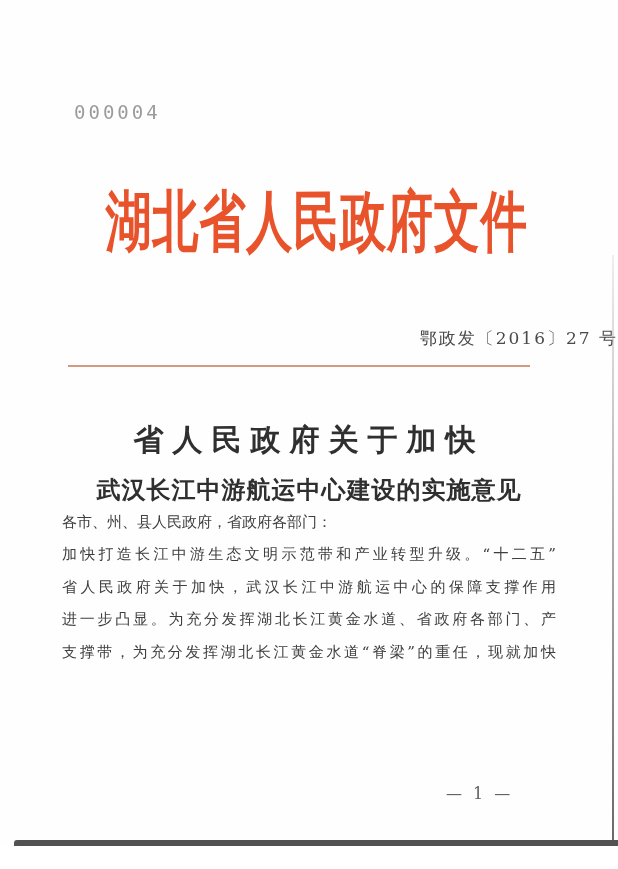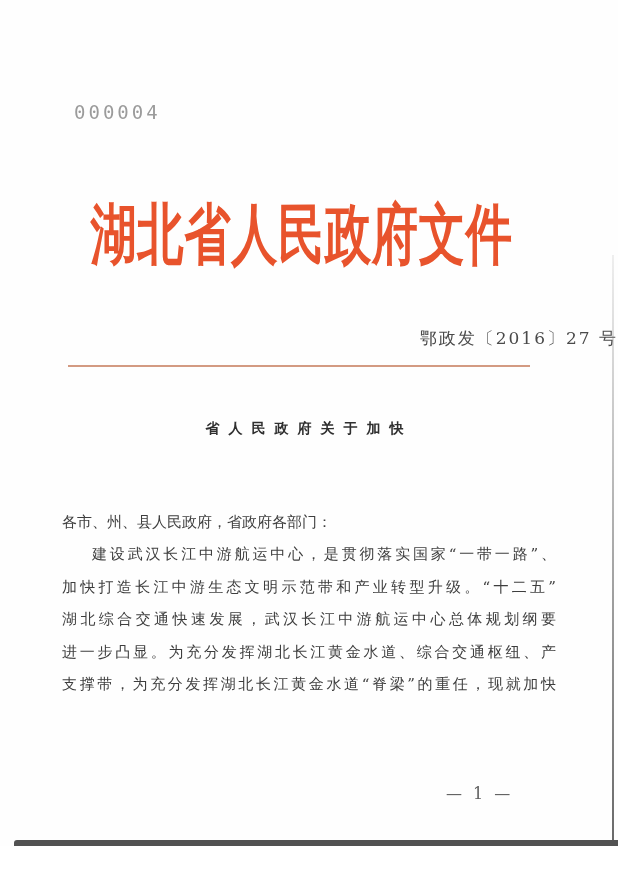--- a/index.html
+++ b/index.html
@@ -26,22 +26,22 @@
     letter-spacing: 3px;
     color: #9b9b9b;
     font-weight: 400;
   }
 
   
   .letterhead {
     position: absolute;
     left: 0;
     right: 0;
-    top: 198px;
-    text-align: left;
+    top: 185px;
+    text-align: right;
     white-space: nowrap;
   }
   .letterhead h1 {
     margin: 0;
     display: inline-block;
     font-size: 66px;
     font-weight: 700;
     color: #e8532c;
     transform: scaleX(0.70);
     transform-origin: center;
@@ -73,21 +73,21 @@
   .doc-title {
     position: absolute;
     left: 0;
     right: 0;
     top: 420px;
     text-align: center;
     color: #2f2f2f;
     font-weight: 700;
   }
   .doc-title .line1 {
-    font-size: 14px;
+    font-size: 30px;
     letter-spacing: 9px;
     margin-bottom: 13px;
   }
   .doc-title .line2 {
     font-size: 24px;
     letter-spacing: 1px;
   }
 
   
   .body-text {
@@ -152,28 +152,28 @@
   <div class="letterhead">
     <h1 style="color: rgb(232, 83, 44);">湖北省人民政府文件</h1>
   </div>
 
   <div class="doc-number">鄂政发〔2016〕27 号</div>
 
   <div class="red-rule" style="background: rgb(211, 154, 130);"></div>
 
   <div class="doc-title">
     <div class="line1">省人民政府关于加快</div>
+    <div class="line2">武汉长江中游航运中心建设的实施意见</div>
   </div>
 
   <div class="body-text">
       <div class="body-line">各市、州、县人民政府，省政府各部门：</div>
-      <div class="body-line indent justify">建设武汉长江中游航运中心，是贯彻落实国家“一带一路”、</div>
       <div class="body-line justify">加快打造长江中游生态文明示范带和产业转型升级。“十二五”</div>
-      <div class="body-line justify">湖北综合交通快速发展，武汉长江中游航运中心总体规划纲要</div>
-      <div class="body-line justify">进一步凸显。为充分发挥湖北长江黄金水道、综合交通枢纽、产</div>
+      <div class="body-line justify">省人民政府关于加快，武汉长江中游航运中心的保障支撑作用</div>
+      <div class="body-line justify">进一步凸显。为充分发挥湖北长江黄金水道、省政府各部门、产</div>
       <div class="body-line justify">支撑带，为充分发挥湖北长江黄金水道“脊梁”的重任，现就加快</div>
     </div>
 
   <div class="page-number">— 1 —</div>
 
   <div class="scan-edge-right"></div>
   <div class="scan-edge-bottom"></div>
 
 </div>
 

